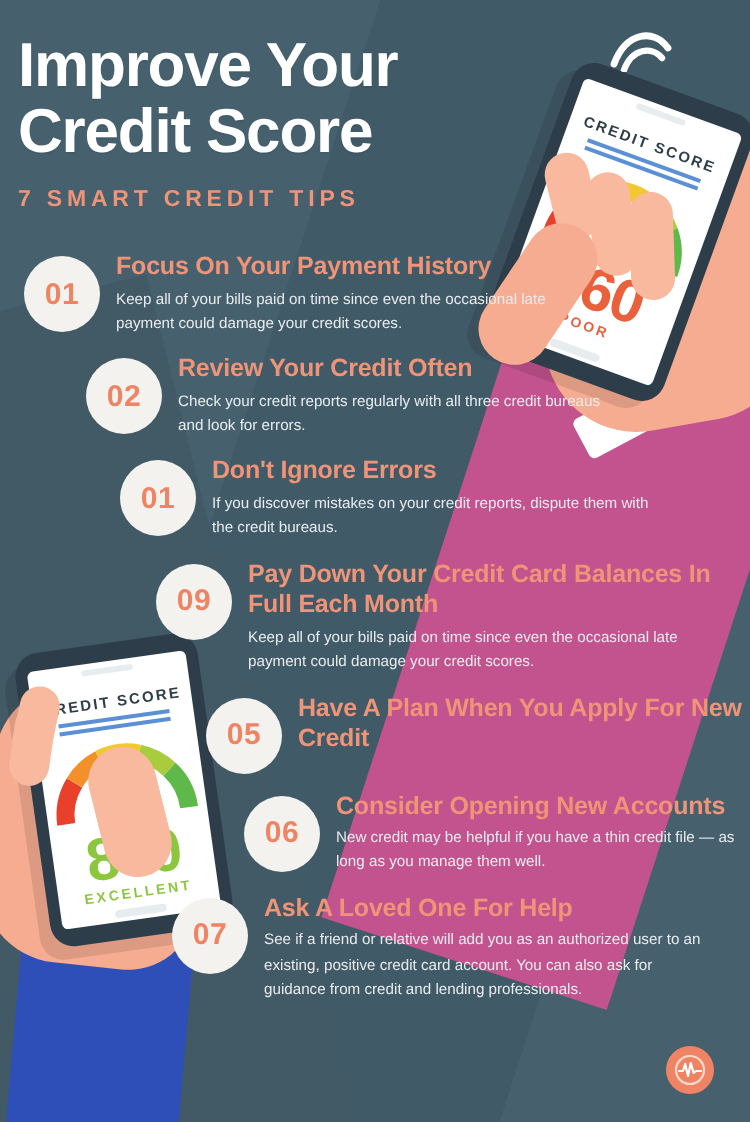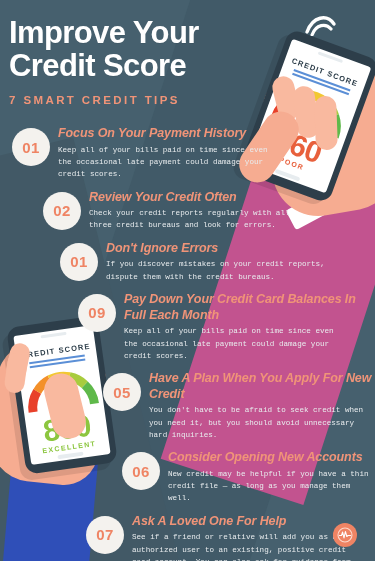--- a/index.html
+++ b/index.html
@@ -230,29 +230,27 @@
     letter-spacing: 0.3px;
     text-align: right;
   }
   .tip-body { margin-left: 8px; }
   .tip-title {
     color: #f09478;
     font-size: 12.5px;
     font-weight: bold;
     line-height: 1.25;
     letter-spacing: -0.1px;
-    font-style: italic;
   }
   .tip-text {
     color: #e8ecee;
     font-size: 7.6px;
     line-height: 1.62;
     margin-top: 2px;
     max-width: 225px;
-    font-family: Liberation Mono, monospace;
   }
 
   
   .tip-1 { padding-left: 12px; }
   .tip-2 { padding-left: 43px; }
   .tip-3 { padding-left: 60px; }
   .tip-4 { padding-left: 78px; }
   .tip-5 { padding-left: 103px; }
   .tip-6 { padding-left: 122px; }
   .tip-7 { padding-left: 86px; }
@@ -387,21 +385,20 @@
       <div class="tip-body">
         <div class="tip-title">Pay Down Your Credit Card Balances In Full Each Month</div>
         <div class="tip-text">Keep all of your bills paid on time since even the occasional late payment could damage your credit scores.</div>
       </div>
     </div>
 
     <div class="tip tip-5">
       <div class="badge">05</div>
       <div class="tip-body">
         <div class="tip-title">Have A Plan When You Apply For New Credit</div>
-        <div class="tip-text">You don't have to be afraid to seek credit when you need it, but you should avoid unnecessary hard inquiries.</div>
       </div>
     </div>
 
     <div class="tip tip-6">
       <div class="badge">06</div>
       <div class="tip-body">
         <div class="tip-title">Consider Opening New Accounts</div>
         <div class="tip-text">New credit may be helpful if you have a thin credit file — as long as you manage them well.</div>
       </div>
     </div>

